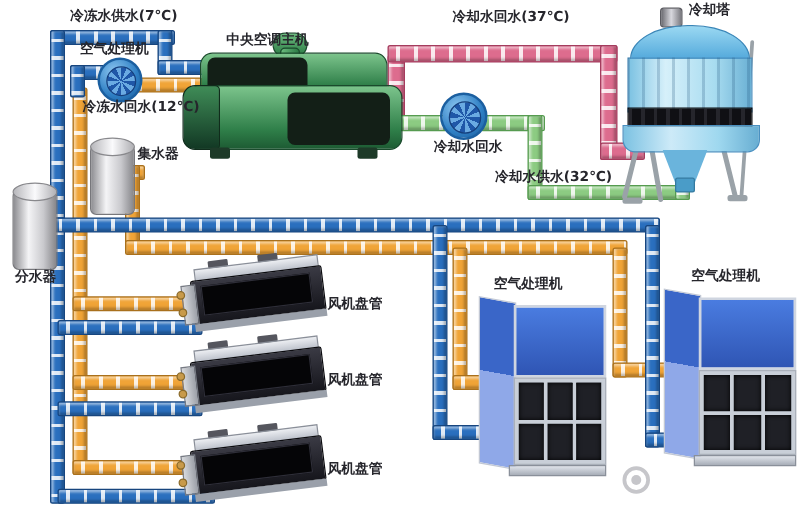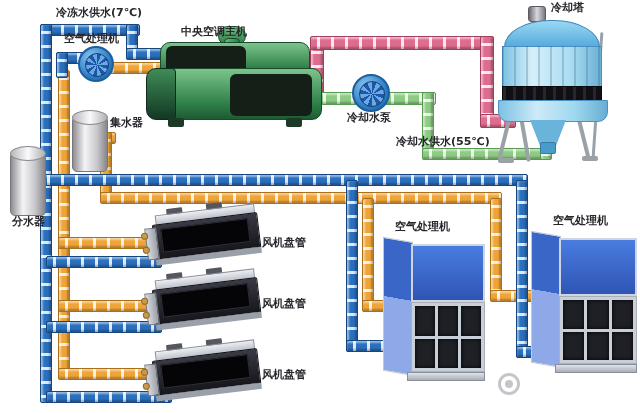--- a/index.html
+++ b/index.html
@@ -186,24 +186,26 @@
       <div class="part" style="position:static;background:#1f2026;box-shadow:inset 0 0 4px #000;"></div>
       <div class="part" style="position:static;background:#1f2026;box-shadow:inset 0 0 4px #000;"></div>
       <div class="part" style="position:static;background:#1f2026;box-shadow:inset 0 0 4px #000;"></div>
       <div class="part" style="position:static;background:#1f2026;box-shadow:inset 0 0 4px #000;"></div>
     </div>
     <div class="part" style="left:24px;top:134px;width:82px;height:9px;background:linear-gradient(180deg,#dfe3ea,#a8aeb8);border:1px solid #8a909a;"></div>
   </div>
 
   <div class="lbl" style="left:56px;top:6px;">冷冻水供水(7℃)</div>
   <div class="lbl" style="left:64px;top:32px;">空气处理机</div>
+  <div class="lbl" style="left:66px;top:79px;">冷冻水回水(12℃)</div>
   <div class="lbl" style="left:181px;top:25px;">中央空调主机</div>
+  <div class="lbl" style="left:362px;top:7px;">冷却水回水(37℃)</div>
   <div class="lbl" style="left:551px;top:1px;">冷却塔</div>
-  <div class="lbl" style="left:347px;top:111px;">冷却水泵</div>
-  <div class="lbl" style="left:396px;top:135px;">冷却水供水(55℃)</div>
+  <div class="lbl" style="left:347px;top:111px;">冷却水回水</div>
+  <div class="lbl" style="left:396px;top:135px;">冷却水供水(32℃)</div>
   <div class="lbl" style="left:110px;top:116px;text-align:right;">集水器</div>
   <div class="lbl" style="left:12px;top:215px;">分水器</div>
   <div class="lbl" style="left:262px;top:236px;">风机盘管</div>
   <div class="lbl" style="left:262px;top:297px;">风机盘管</div>
   <div class="lbl" style="left:262px;top:368px;">风机盘管</div>
   <div class="lbl" style="left:395px;top:220px;">空气处理机</div>
   <div class="lbl" style="left:553px;top:214px;">空气处理机</div>
 
   <div class="wm" style="left:498px;top:373px;width:22px;height:22px;border:3px solid #c6c6ca;border-radius:50%;box-sizing:border-box;">
     <div class="part" style="left:4px;top:4px;width:8px;height:8px;background:#c6c6ca;border-radius:50%;"></div>

